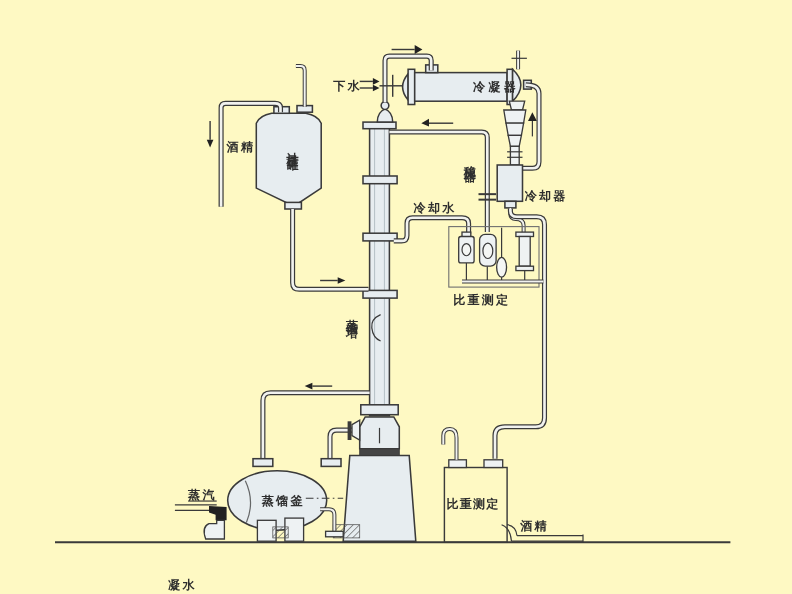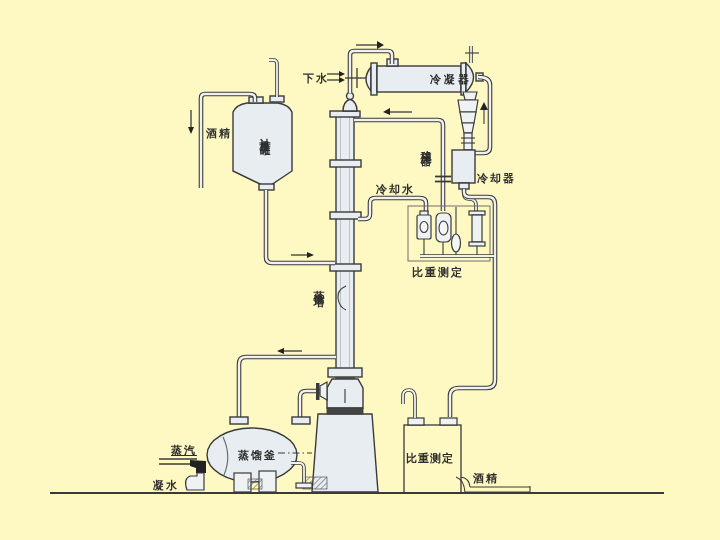--- a/index.html
+++ b/index.html
@@ -245,16 +245,16 @@
   <div class="lbl sp3" style="left:398px;top:72px;margin-left:32px;">冷凝器</div>
   <div class="vlbl" style="left:419px;top:141px;">稳压器</div>
   <div class="lbl" style="left:477px;top:171px;">冷却器</div>
   <div class="lbl" style="left:376px;top:182px;">冷却水</div>
   <div class="lbl" style="left:412px;top:265px;">比重测定</div>
   <div class="vlbl" style="left:258px;top:129px;">计量罐</div>
   <div class="lbl" style="left:206px;top:126px;">酒精</div>
   <div class="vlbl" style="left:312px;top:281px;">蒸馏塔</div>
   <div class="lbl" style="left:171px;top:443px;text-decoration:underline;">蒸汽</div>
   <div class="lbl" style="left:238px;top:448px;">蒸馏釜</div>
-  <div class="lbl" style="left:153px;top:478px;">凝水</div>
+  <div class="lbl" style="left:153px;top:524px;">凝水</div>
   <div class="lbl" style="left:406px;top:451px;letter-spacing:1px;">比重测定</div>
   <div class="lbl" style="left:473px;top:471px;">酒精</div>
 </div>
 
 </body></html>

